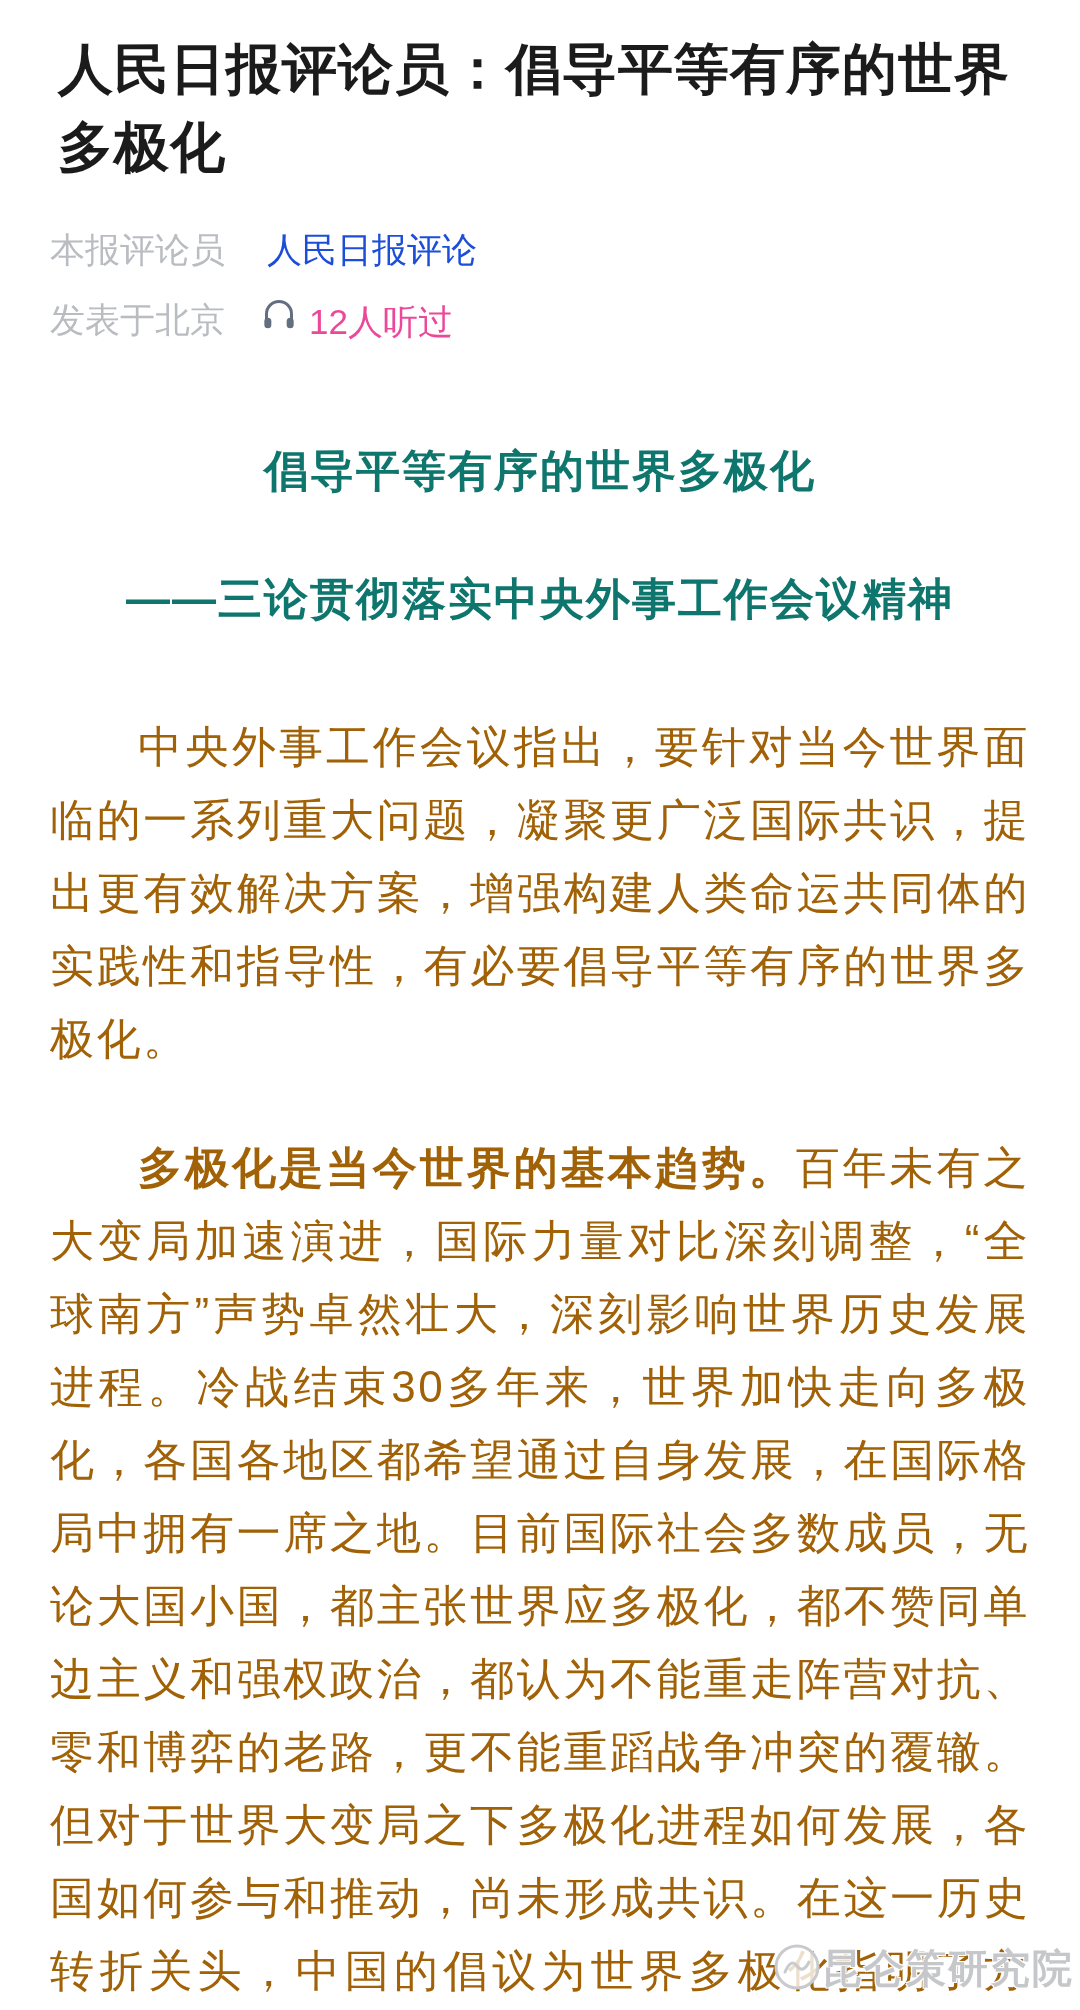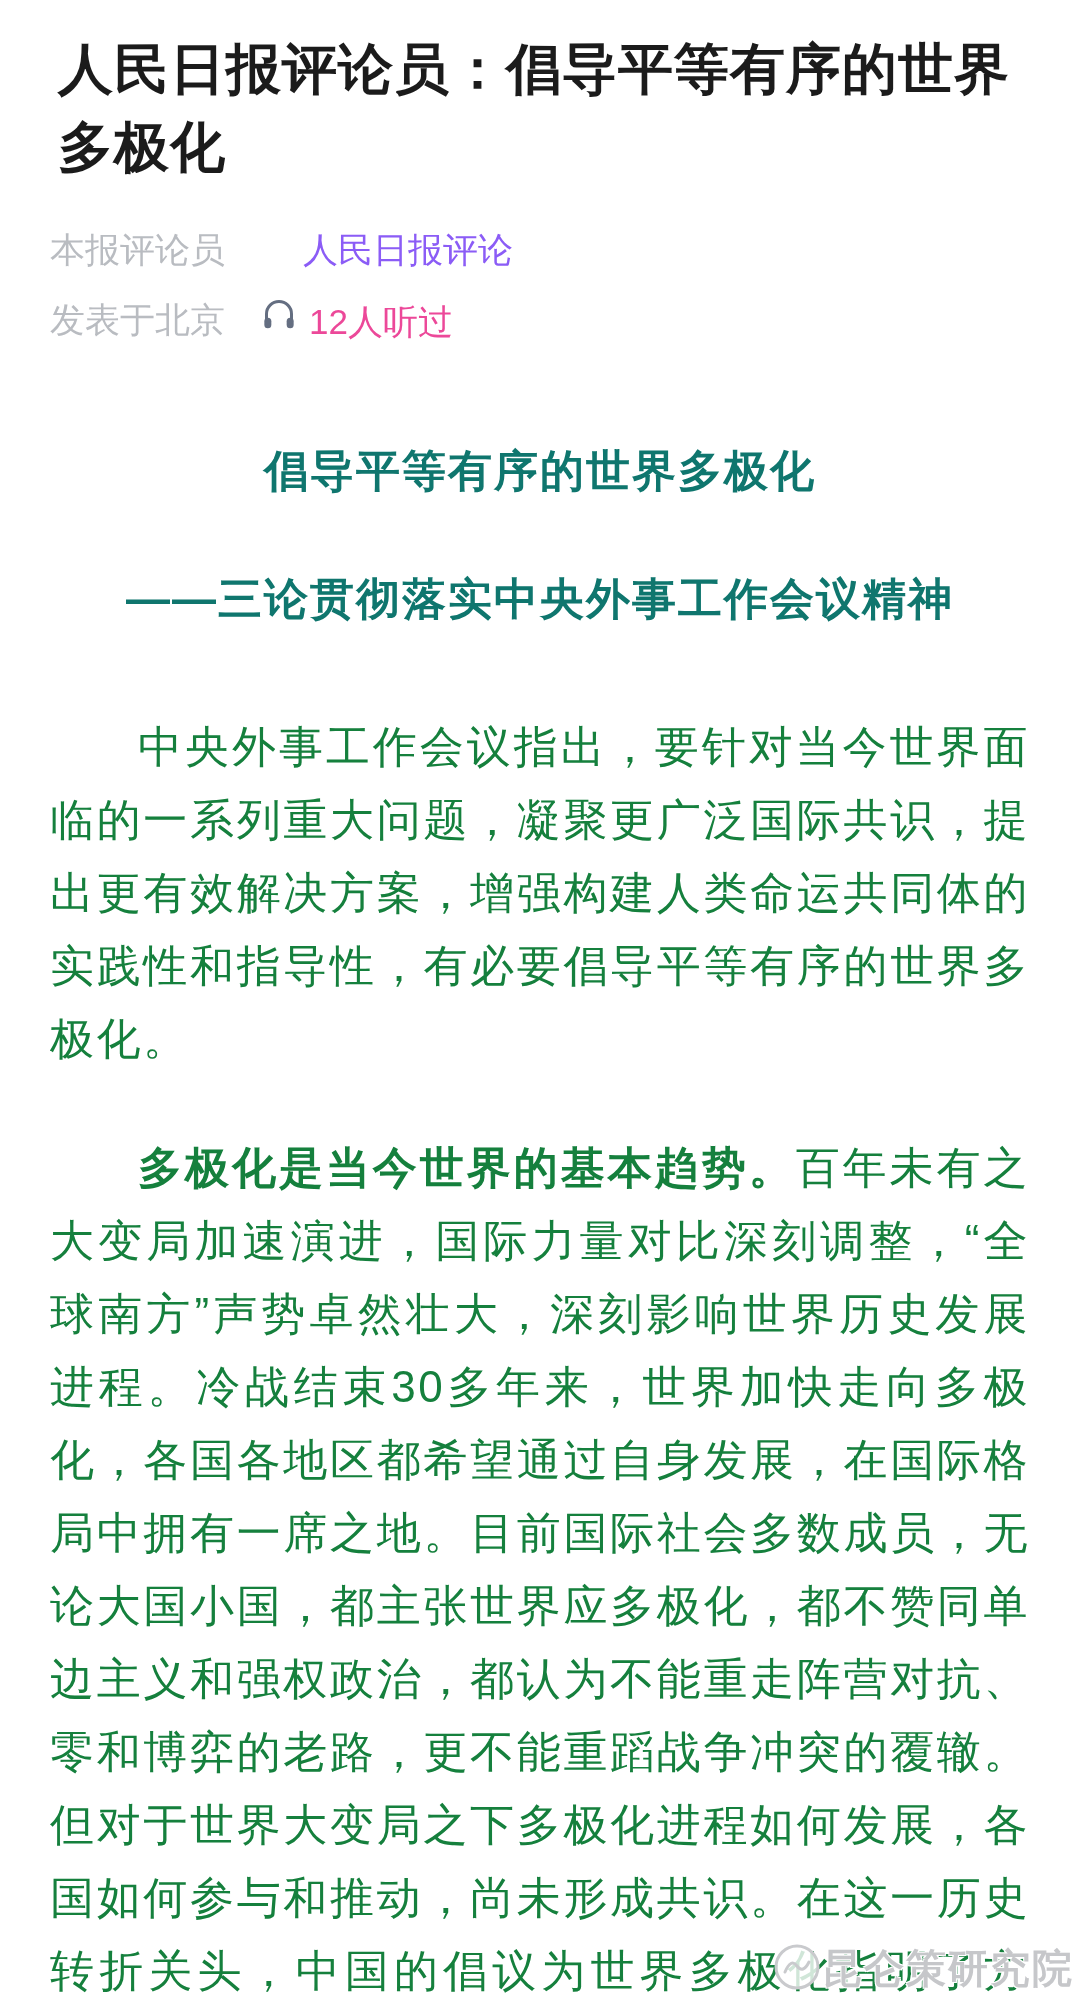--- a/index.html
+++ b/index.html
@@ -29,41 +29,41 @@
   }
   .meta-row {
     display: flex;
     align-items: center;
     font-size: 35px;
     line-height: 48px;
     margin-bottom: 20px;
     white-space: nowrap;
   }
   .meta-gray   { color: #b9bcc1; }
-  .meta-link   { color: #8b5cf6; cursor: pointer; margin-left: 36px; }
+  .meta-link   { color: #1d4ed8; cursor: pointer; }
   .meta-listen { color: #ec4899; display: inline-flex; align-items: flex-end; cursor: pointer; }
   .meta-row .sep { width: 42px; flex: 0 0 auto; }
   .meta-row .sep-sm { width: 34px; flex: 0 0 auto; }
   .hp-icon { margin-right: 10px; display: inline-block; }
   .center-heading {
     text-align: center;
     font-size: 44px;
     line-height: 58px;
     font-weight: 700;
     color: #0f766e;
     letter-spacing: 2px;
     margin: 0;
   }
   .heading-1 { margin-top: 96px; }
   .heading-2 { margin-top: 70px; }
   .body-para {
     font-size: 44px;
     line-height: 73px;
     letter-spacing: 2.5px;
-    color: #15803d;
+    color: #a16207;
     text-align: justify;
     text-indent: 2em;
     margin: 0;
   }
   .para-1 { margin-top: 82px; }
   .para-2 { margin-top: 56px; }
   .body-para strong { font-weight: 700; }
   .watermark {
     position: absolute;
     right: 6px;

